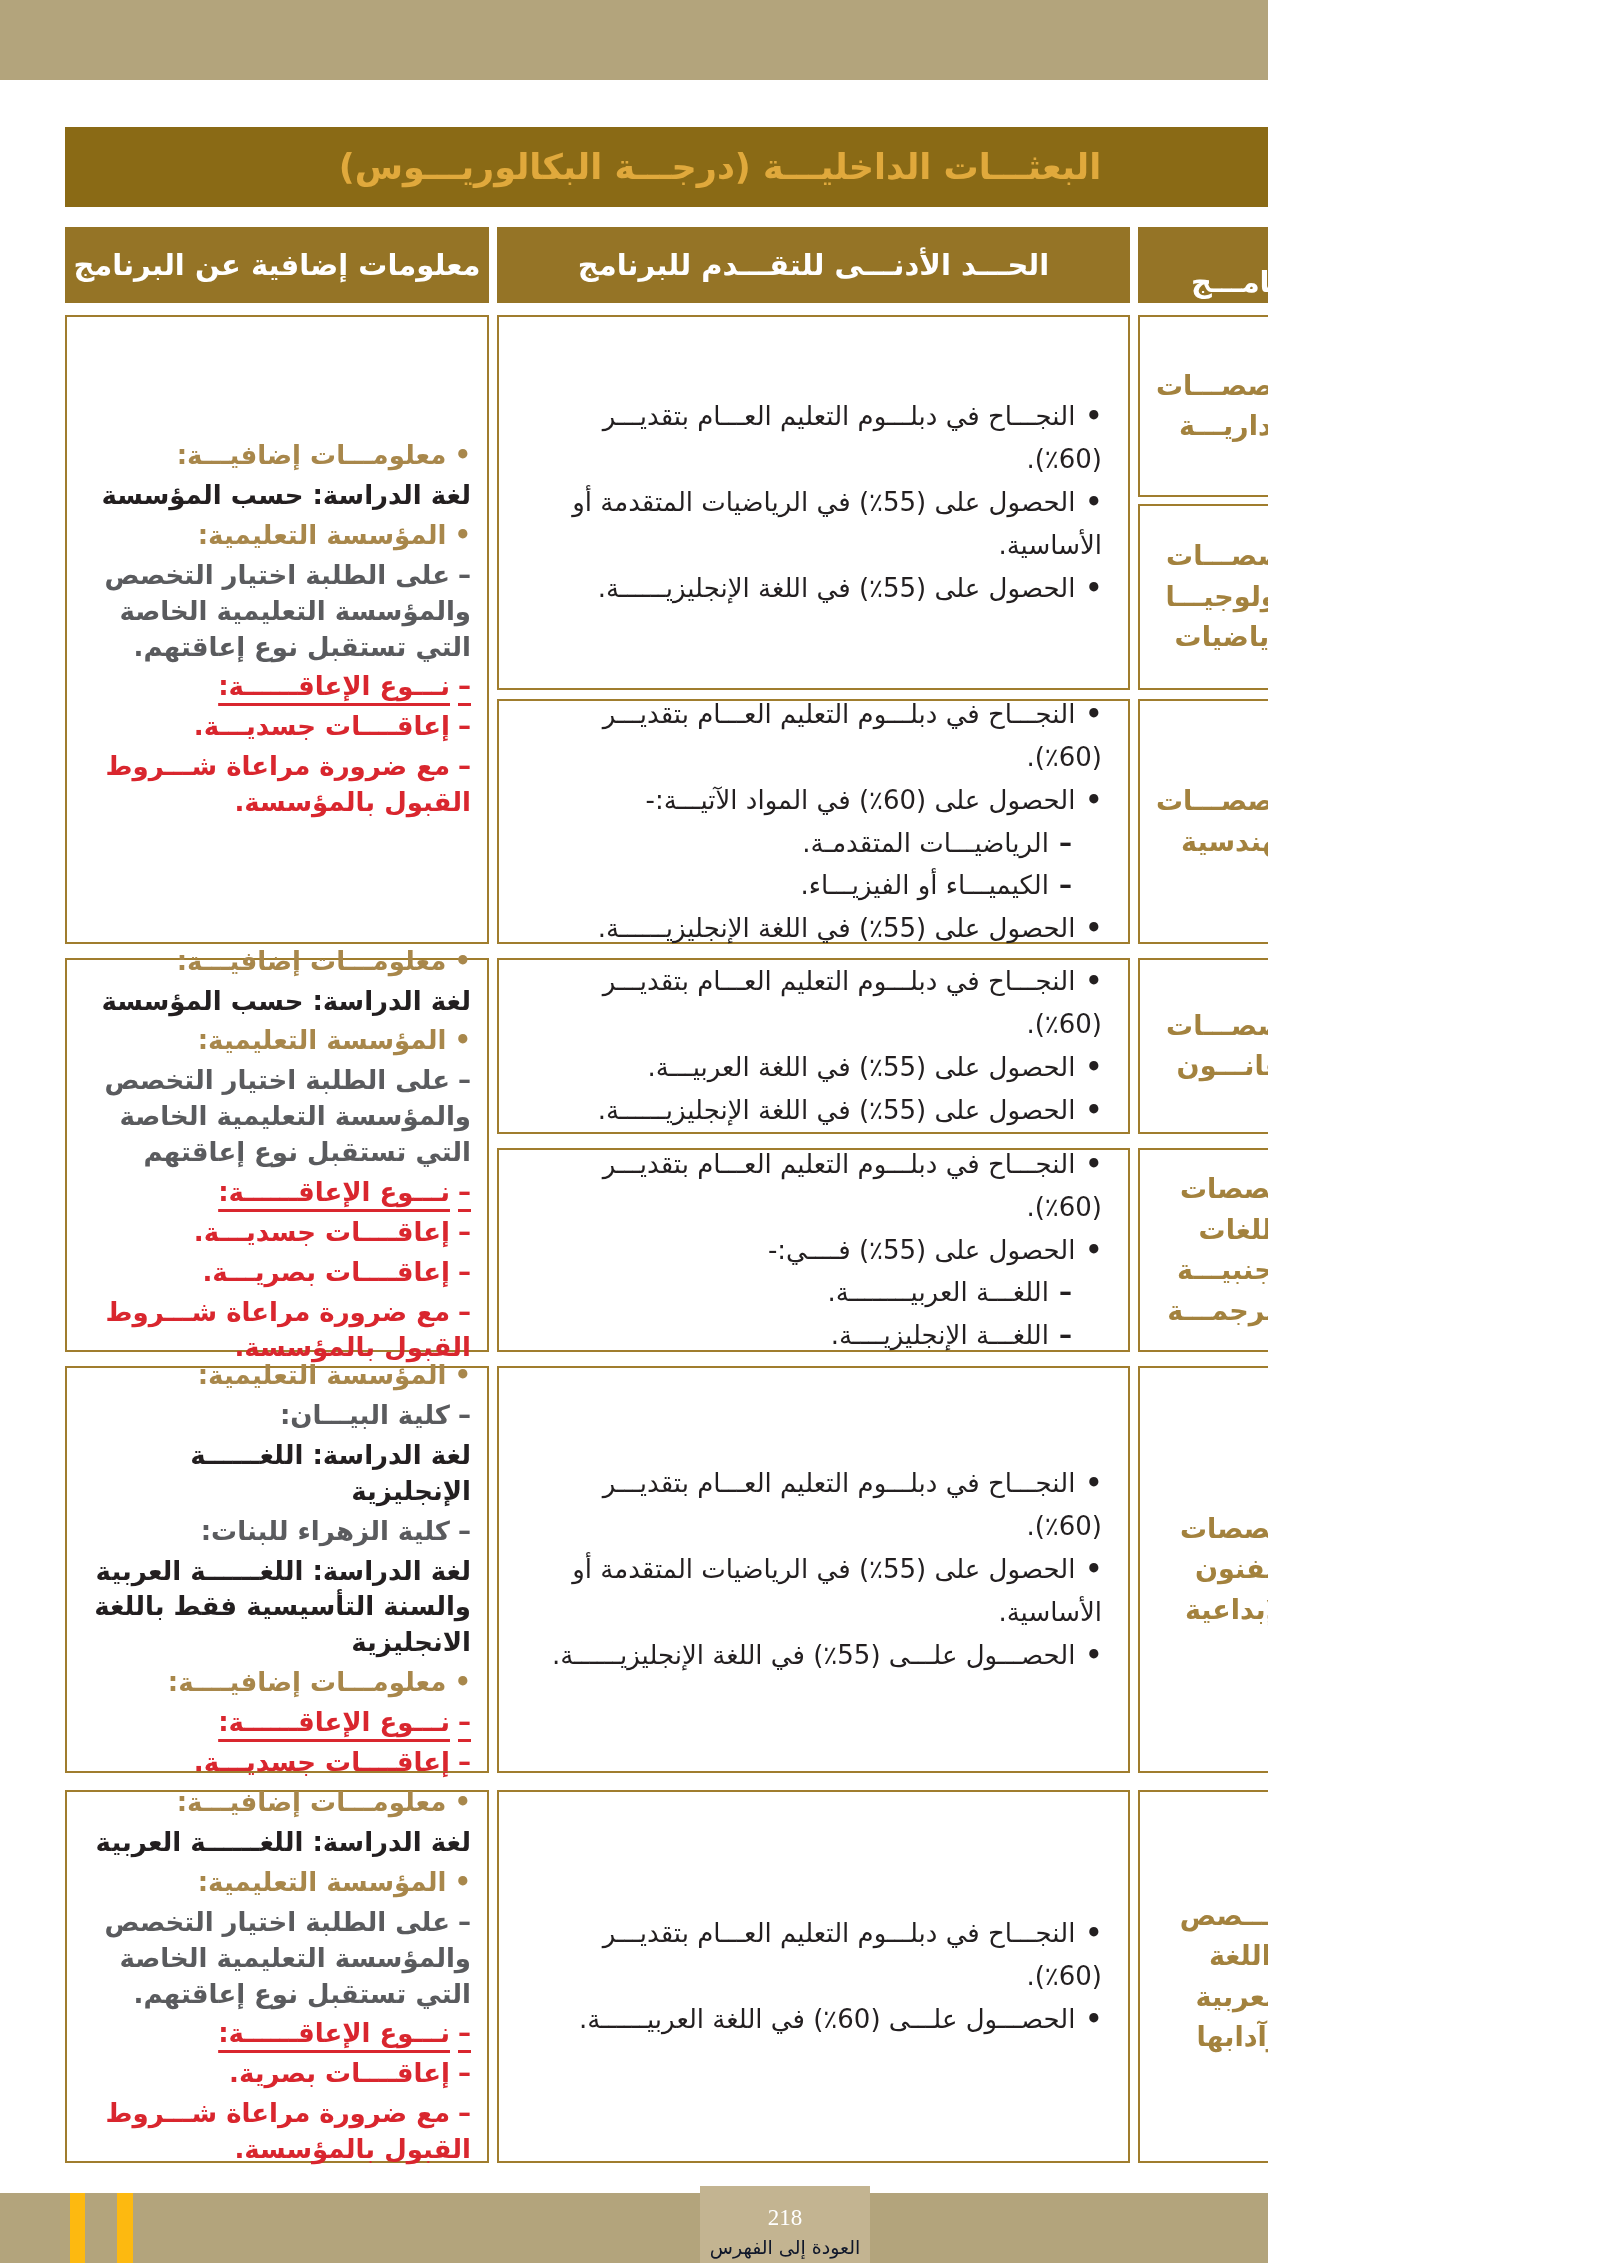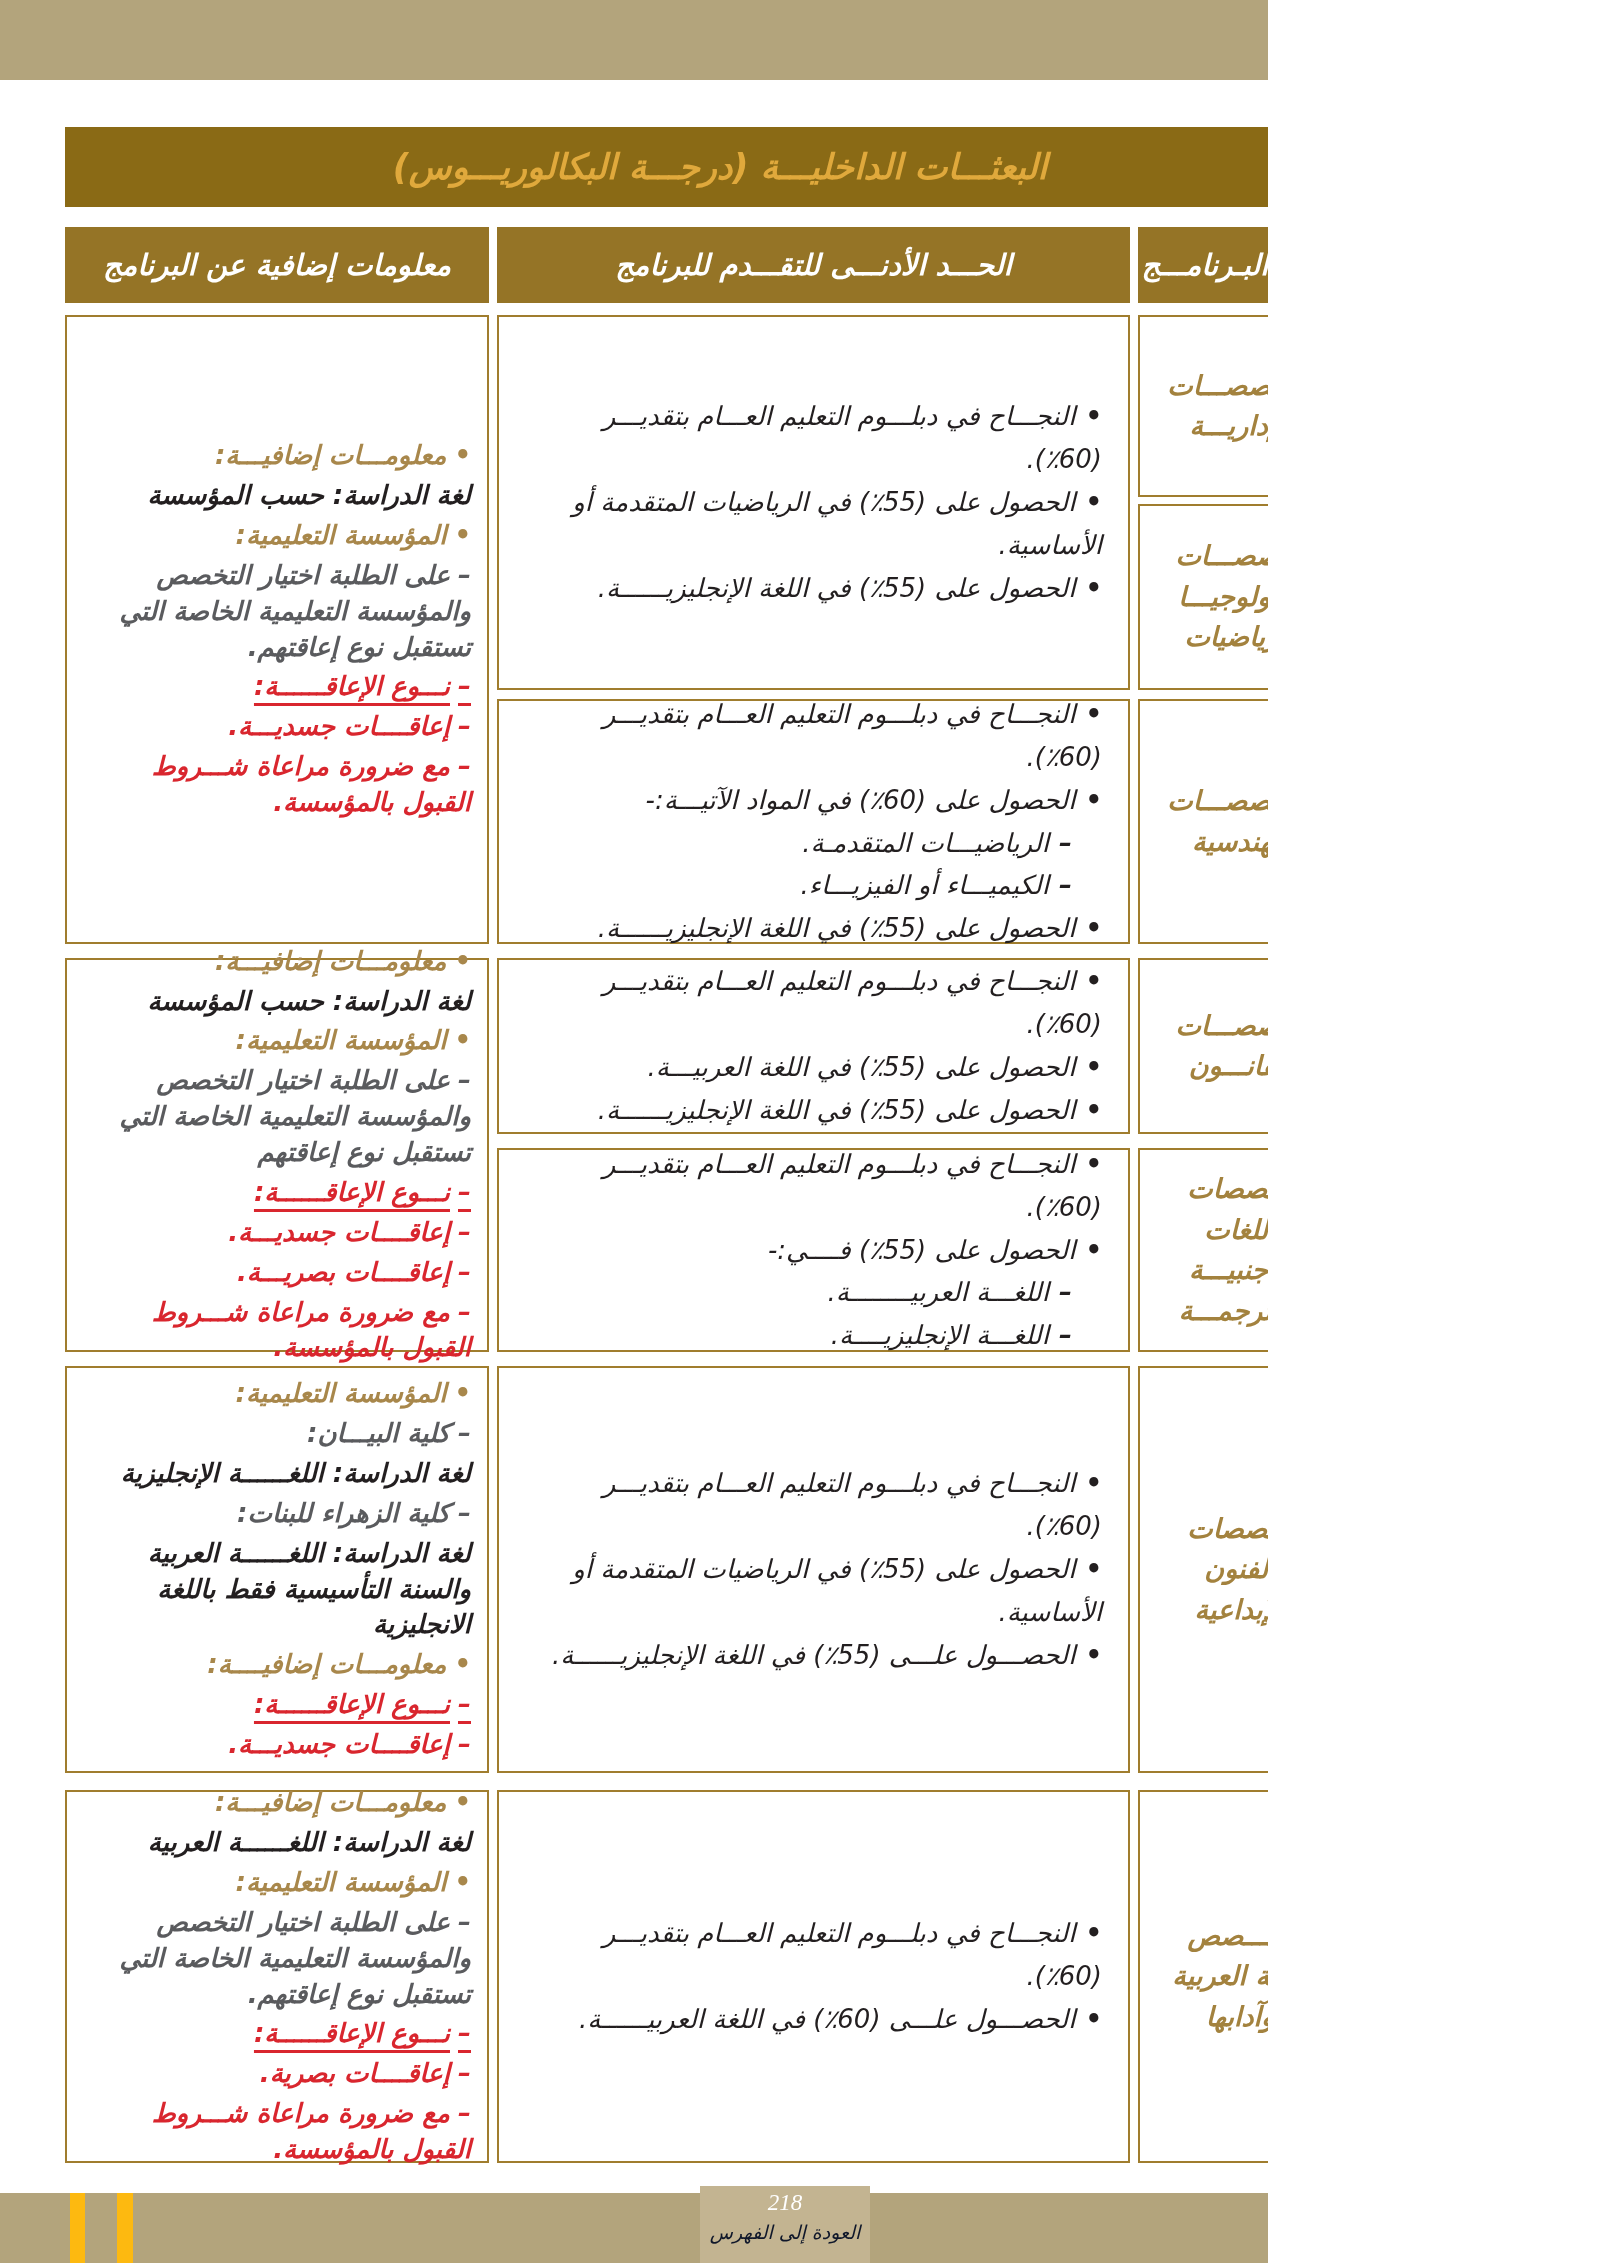--- a/index.html
+++ b/index.html
@@ -11,21 +11,21 @@
     --name_gold:#a3823e;
     --label_gold:#a8874b;
     --text_dark:#231f20;
     --text_gray:#5a5b5e;
     --red:#d9262e;
     --yellow:#fdb910;
     --footer_tab_bg:#c3b491;
   }
   html,body{margin:0;padding:0;}
   body{background:#ffffff;font-family:"DejaVu Sans",sans-serif;}
-  #page{position:relative;width:1268px;height:2263px;background:#ffffff;overflow:hidden;font-style:italic;}
+  #page{position:relative;width:1268px;height:2263px;background:#ffffff;overflow:hidden;}
 
   .band{position:absolute;left:0;width:1600px;background:var(--band_tan);}
   #top-band{top:0;height:80px;}
   #footer-band{top:2193px;height:70px;}
   .stripe{position:absolute;background:var(--yellow);}
 
   #title-bar{position:absolute;left:65px;top:127px;width:1310px;height:80px;background:var(--bar_gold);
     display:flex;align-items:center;justify-content:center;}
   #title-bar .t{color:var(--title_text);font-size:35px;font-weight:bold;direction:rtl;letter-spacing:.5px;}
   .title-stripe{top:127px;height:80px;width:17px;}
@@ -50,21 +50,21 @@
   .info-cell .line{display:block;font-size:26px;line-height:1.38;font-weight:bold;margin:2px 0;}
   .info-cell .line .marker{margin-left:8px;}
   .info-cell .line.gold{color:var(--label_gold);}
   .info-cell .line.black{color:var(--text_dark);}
   .info-cell .line.gray{color:var(--text_gray);}
   .info-cell .line.red{color:var(--red);}
   .info-cell .line.red-underline{color:var(--red);text-decoration:underline;
     text-decoration-thickness:2.5px;text-underline-offset:8px;}
 
   #footer-tab{position:absolute;left:700px;top:2186px;width:170px;height:77px;background:var(--footer_tab_bg);
-    display:flex;flex-direction:column;align-items:center;padding-top:5px;box-sizing:border-box;}
+    display:flex;flex-direction:column;align-items:center;padding-top:20px;box-sizing:border-box;}
   #footer-tab .num{color:#ffffff;font-family:"Liberation Serif",serif;font-size:23px;line-height:1;}
   #footer-tab .back{color:#0f172a;font-size:19px;direction:rtl;margin-top:9px;line-height:1;cursor:pointer;text-align:center;}
 </style>
 </head>
 <body>
 
 <div id="page">
 
   <div class="band" id="top-band"></div>
   <div class="stripe" style="left:1455px;top:0;width:22px;height:80px;"></div>

